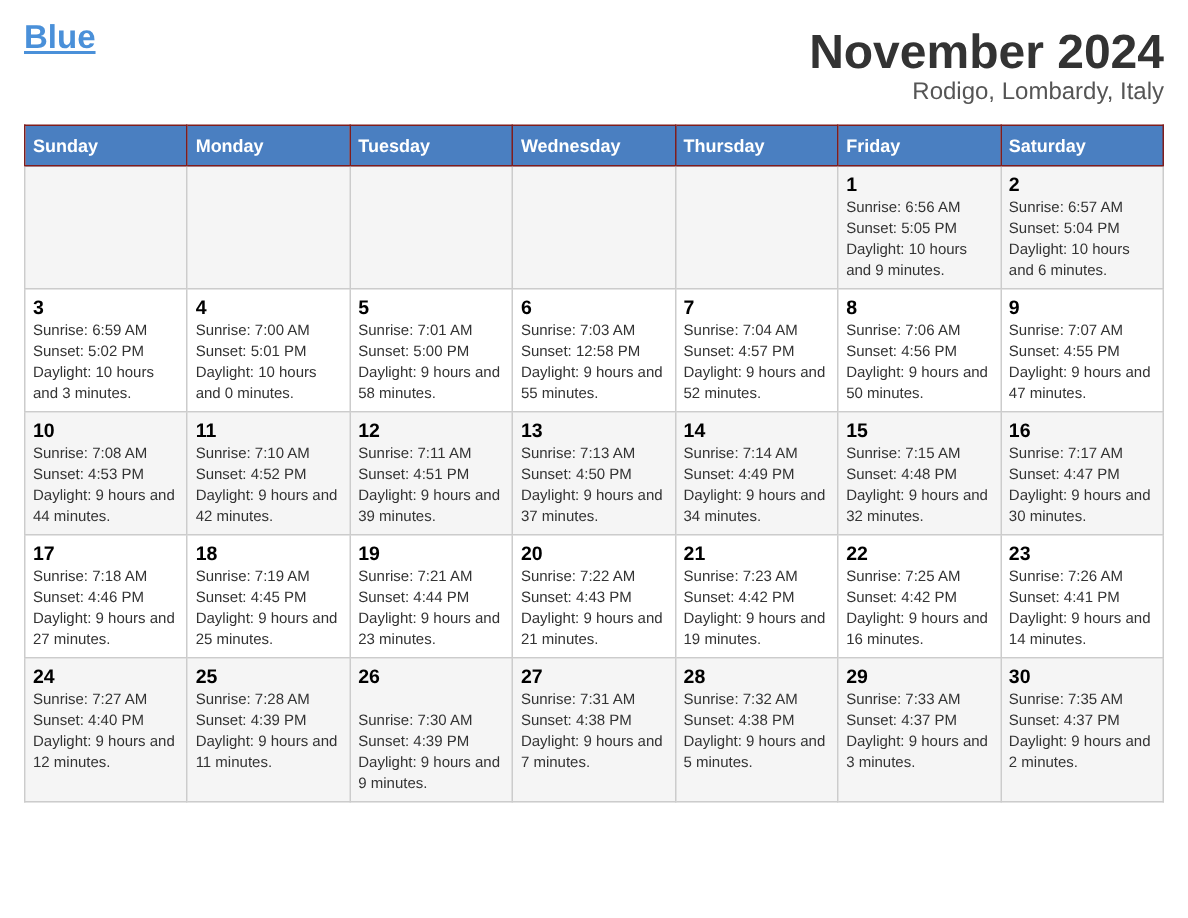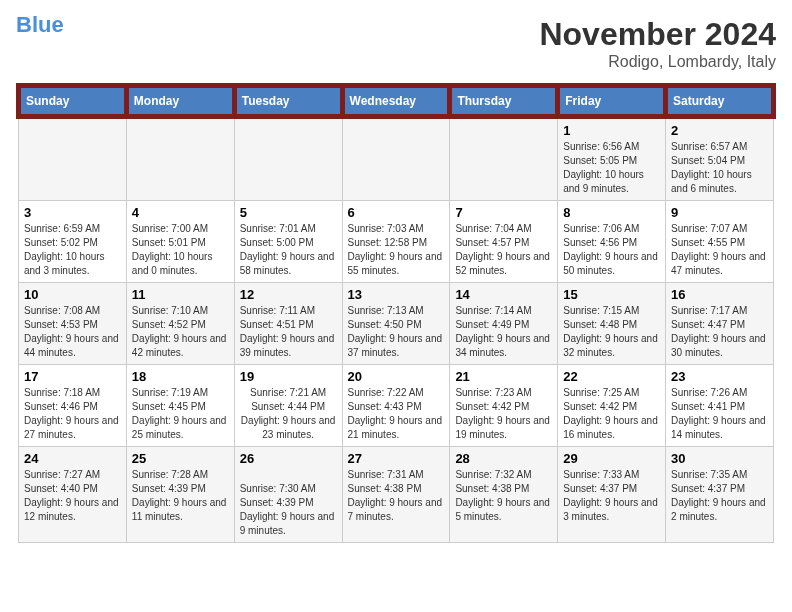--- a/index.html
+++ b/index.html
@@ -38,21 +38,21 @@
       border-collapse: collapse;
       font-size: 11px;
     }
     thead tr th {
       background-color: #4a7fc1;
       color: #fff;
       text-align: left;
       padding: 6px 5px;
       font-size: 12px;
       font-weight: bold;
-      border: 5px solid #7f1d1d;
+      border: 1px solid #7f1d1d;
       margin-left: 36px;
     }
     tbody tr td {
       border: 1px solid #ccc;
       vertical-align: top;
       padding: 4px 5px;
       width: 14.28%;
       min-height: 70px;
       height: 80px;
     }
@@ -75,21 +75,21 @@
     }
     .empty-cell {
       background-color: #f5f5f5;
     }
   </style>
 </head>
 <body>
 
 <div class="header">
   <div class="logo">
-    <span style="font-size:22px;font-weight:bold;color:#4a90d9;margin-top:-4px;">Blue</span>
+    <span style="font-size:22px;font-weight:bold;color:#4a90d9;margin-top:-4px;text-decoration:underline;">Blue</span>
   </div>
   <div class="title-block">
     <div class="month-title">November 2024</div>
     <div class="location">Rodigo, Lombardy, Italy</div>
   </div>
 </div>
 
 <table>
   <thead>
     <tr>
@@ -218,21 +218,21 @@
 Daylight: 9 hours and 27 minutes.</div>
         </td>
         <td>
           <span class="day-num">18</span>
           <div class="day-info" style="white-space: pre-line;">Sunrise: 7:19 AM
 Sunset: 4:45 PM
 Daylight: 9 hours and 25 minutes.</div>
         </td>
         <td>
           <span class="day-num">19</span>
-          <div class="day-info" style="white-space: pre-line; text-align: center;">Sunrise: 7:21 AM
+          <div class="day-info" style="white-space: pre-line;">Sunrise: 7:21 AM
 Sunset: 4:44 PM
 Daylight: 9 hours and 23 minutes.</div>
         </td>
         <td>
           <span class="day-num">20</span>
           <div class="day-info" style="white-space: pre-line;">Sunrise: 7:22 AM
 Sunset: 4:43 PM
 Daylight: 9 hours and 21 minutes.</div>
         </td>
         <td>

